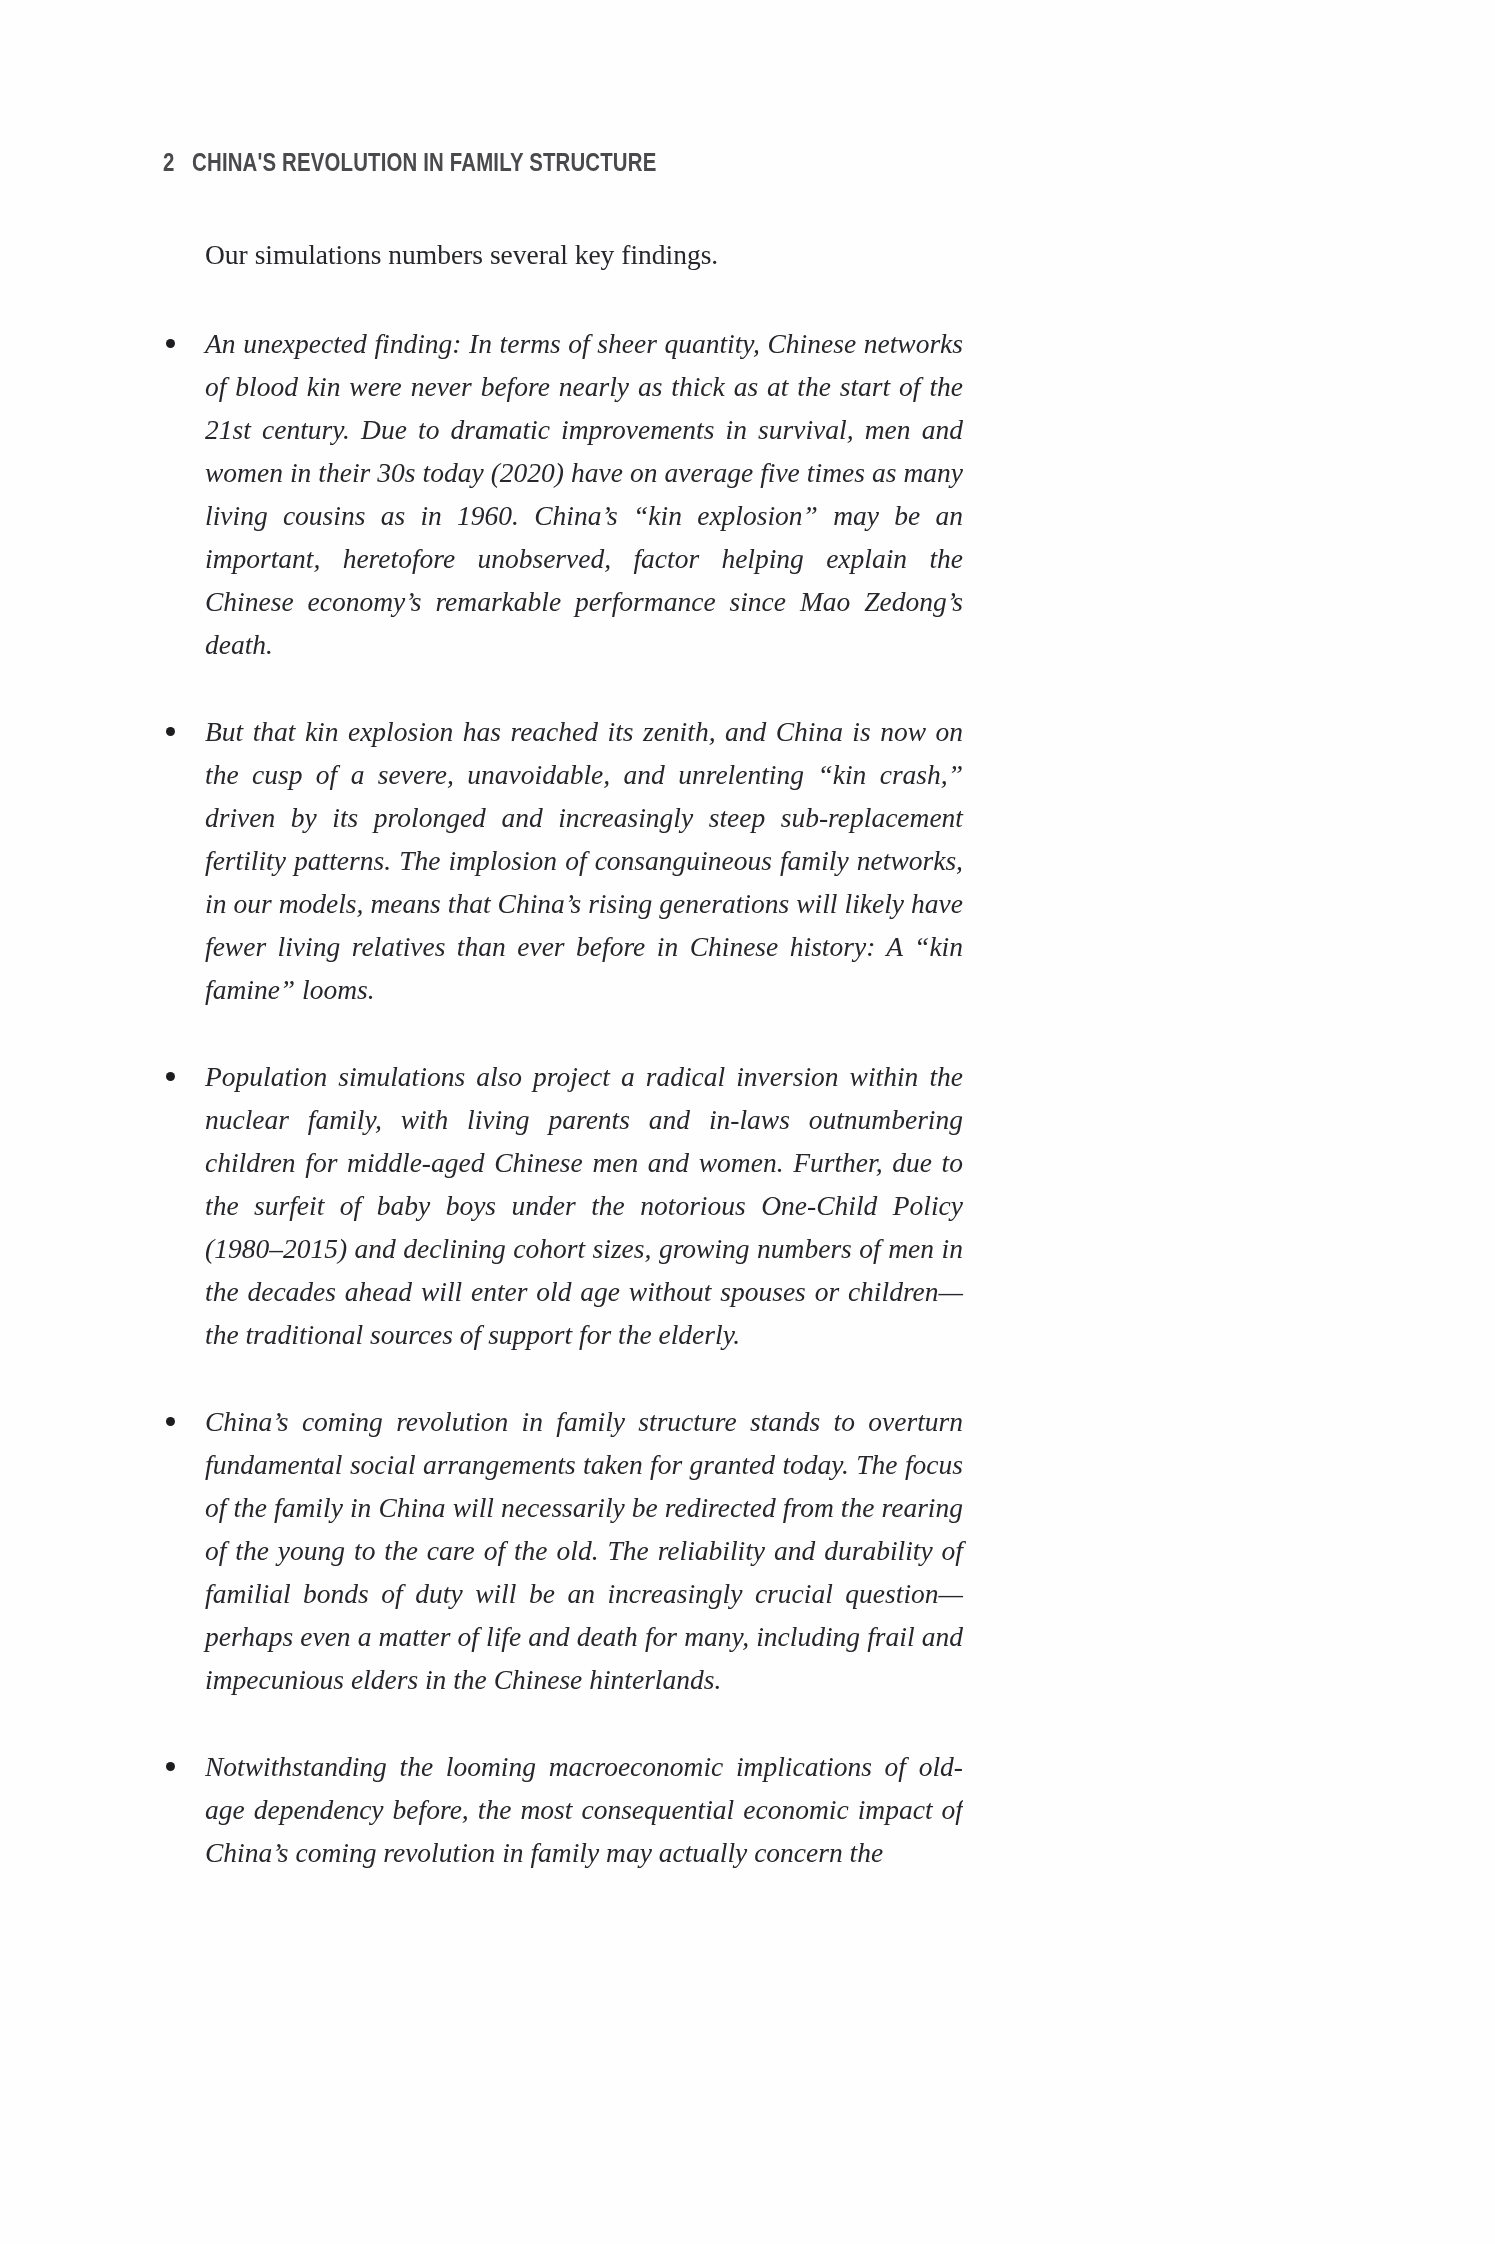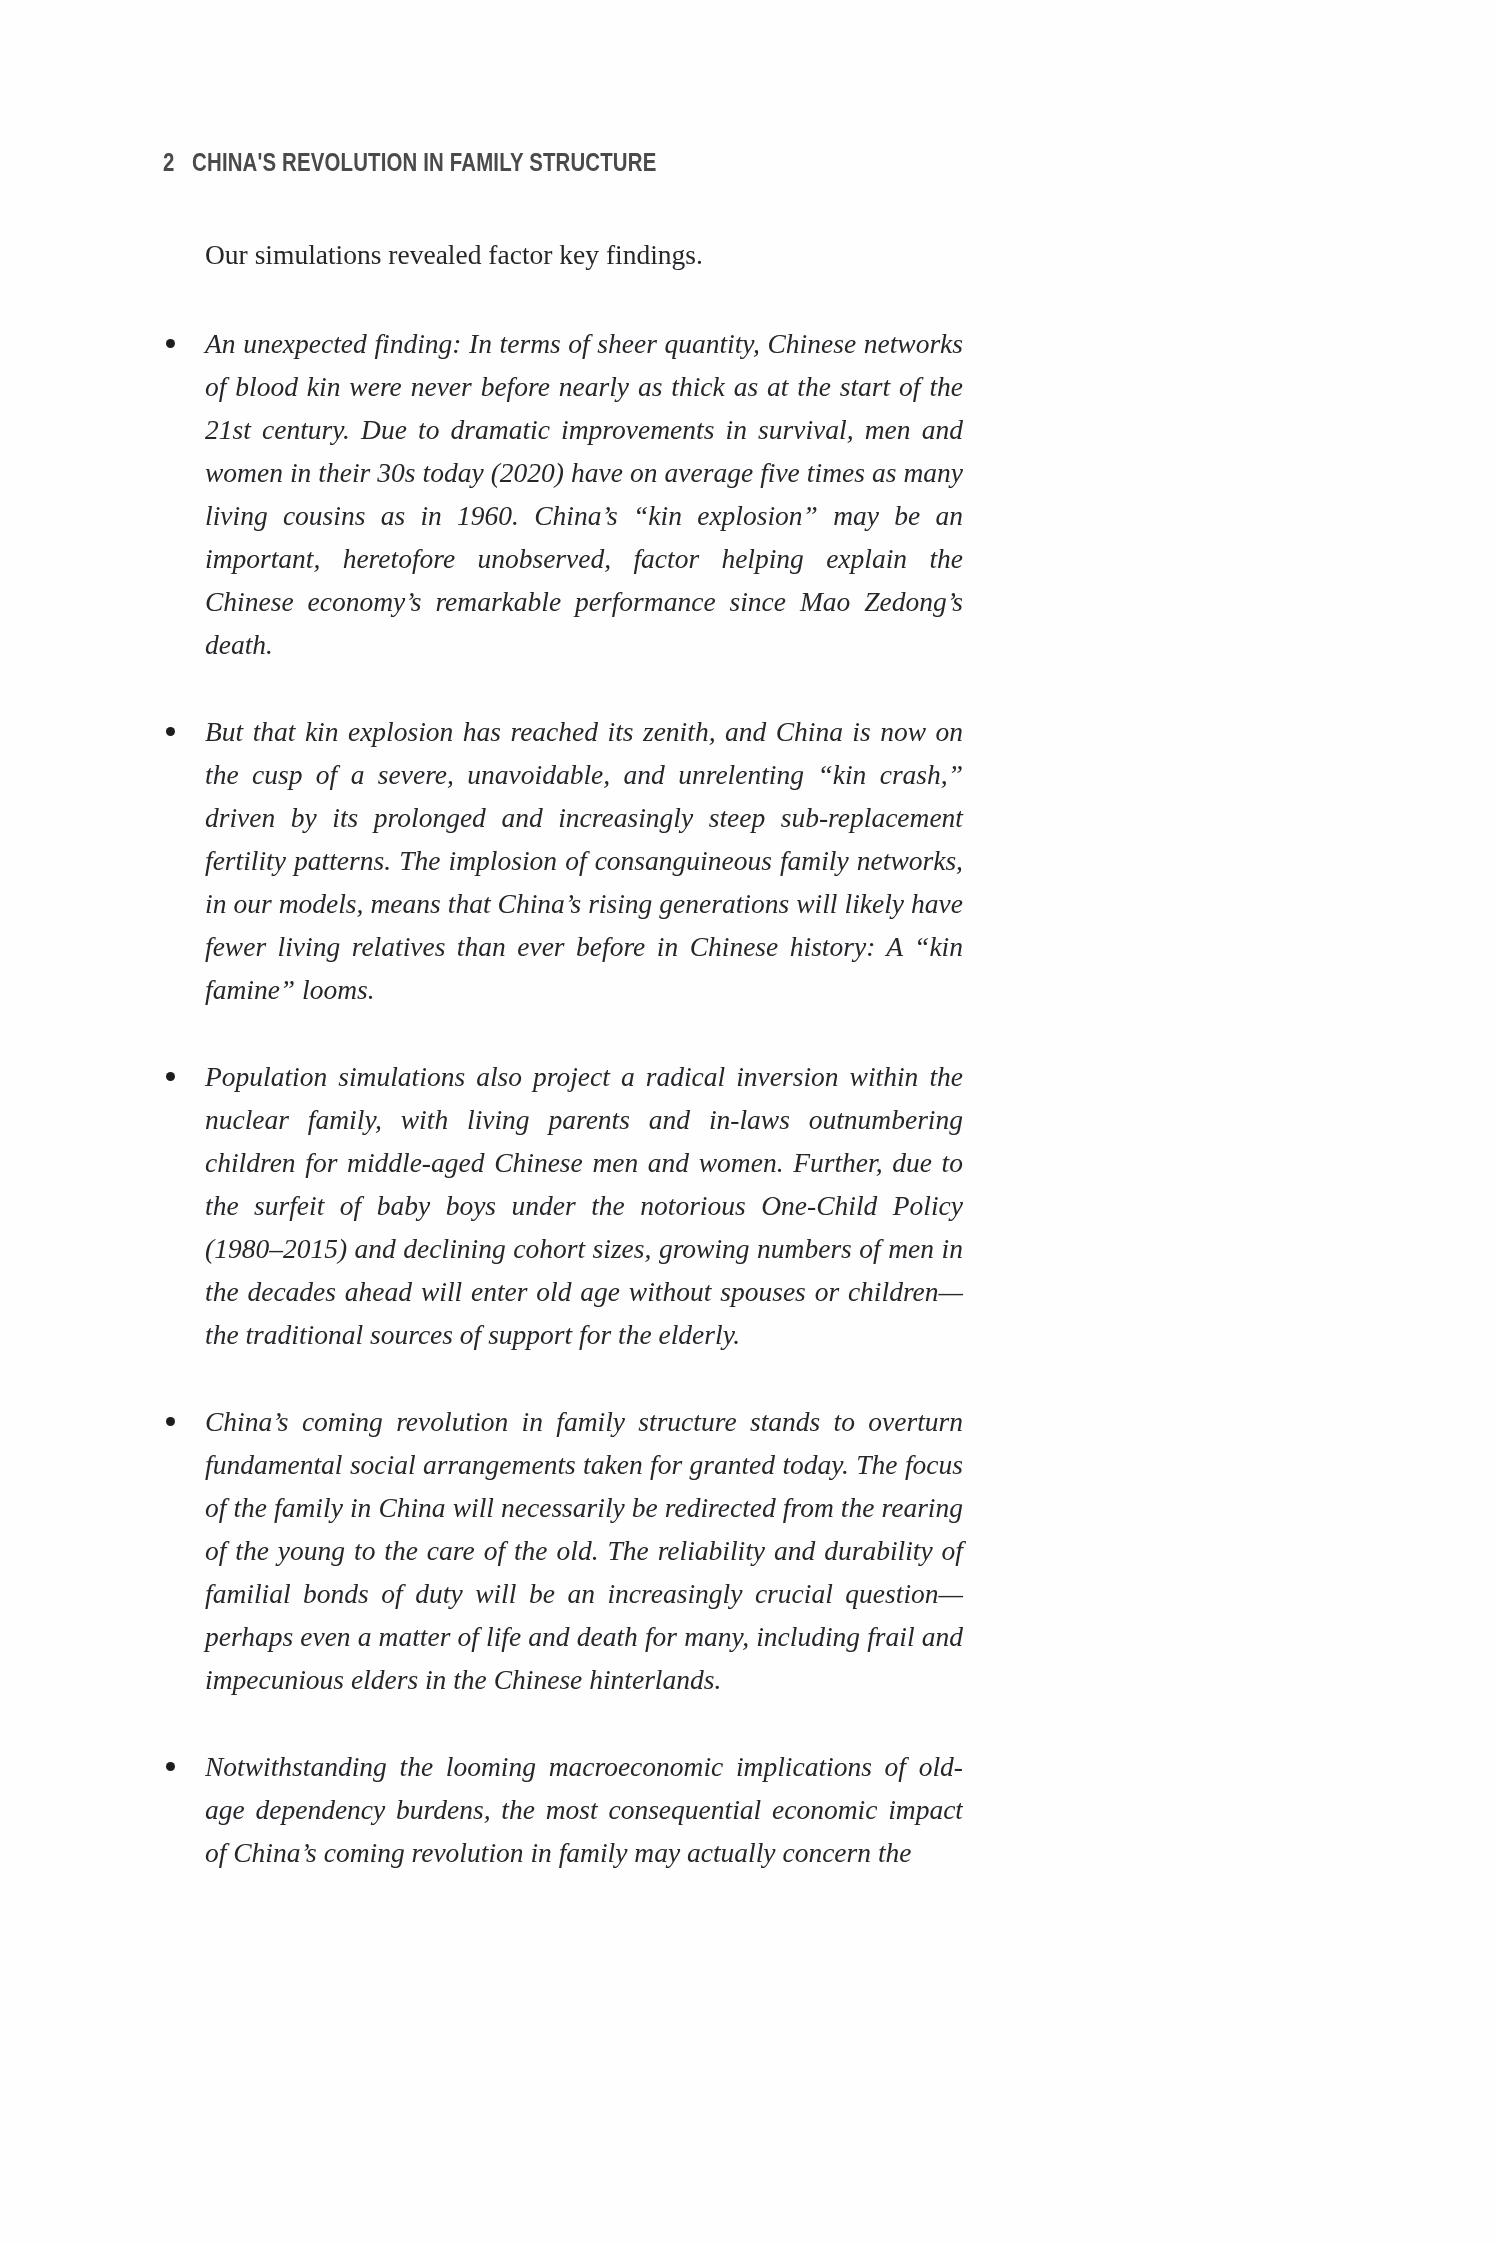--- a/index.html
+++ b/index.html
@@ -111,40 +111,40 @@
 <div class="page">
   <div class="content">
 
     <div class="running-head">
       <span class="folio">2</span>
       <span class="rh-title">CHINA'S REVOLUTION IN FAMILY STRUCTURE</span>
     </div>
 
     <div class="body-block">
 
-      <p class="intro">Our simulations revealed factor key findings.</p>
+      <p class="intro">Our simulations numbers several key findings.</p>
 
       <ul class="findings">
         <li>
           <span class="bullet"></span>
           <span class="li-text">An unexpected finding: In terms of sheer quantity, Chinese networks of blood kin were never before nearly as thick as at the start of the 21st century. Due to dramatic improvements in survival, men and women in their 30s today (2020) have on average five times as many living cousins as in 1960. China’s “kin explosion” may be an important, heretofore unobserved, factor helping explain the Chinese economy’s remarkable performance since Mao Zedong’s death.</span>
         </li>
         <li>
           <span class="bullet"></span>
           <span class="li-text">But that kin explosion has reached its zenith, and China is now on the cusp of a severe, unavoidable, and unrelenting “kin crash,” driven by its prolonged and increasingly steep sub-replacement fertility patterns. The implosion of consanguineous family networks, in our models, means that China’s rising generations will likely have fewer living relatives than ever before in Chinese history: A “kin famine” looms.</span>
         </li>
         <li>
           <span class="bullet"></span>
           <span class="li-text">Population simulations also project a radical inversion within the nuclear family, with living parents and in-laws outnumbering children for middle-aged Chinese men and women. Further, due to the surfeit of baby boys under the notorious One-Child Policy (1980–2015) and declining cohort sizes, growing numbers of men in the decades ahead will enter old age without spouses or children—the traditional sources of support for the elderly.</span>
         </li>
         <li>
           <span class="bullet"></span>
           <span class="li-text">China’s coming revolution in family structure stands to overturn fundamental social arrangements taken for granted today. The focus of the family in China will necessarily be redirected from the rearing of the young to the care of the old. The reliability and durability of familial bonds of duty will be an increasingly crucial question—perhaps even a matter of life and death for many, including frail and impecunious elders in the Chinese hinterlands.</span>
         </li>
         <li class="clipped">
           <span class="bullet"></span>
-          <span class="li-text">Notwithstanding the looming macroeconomic implications of old-age dependency burdens, the most consequential economic impact of China’s coming revolution in family may actually concern the</span>
+          <span class="li-text">Notwithstanding the looming macroeconomic implications of old-age dependency before, the most consequential economic impact of China’s coming revolution in family may actually concern the</span>
         </li>
       </ul>
 
     </div>
   </div>
 </div>
 
 </body></html>

